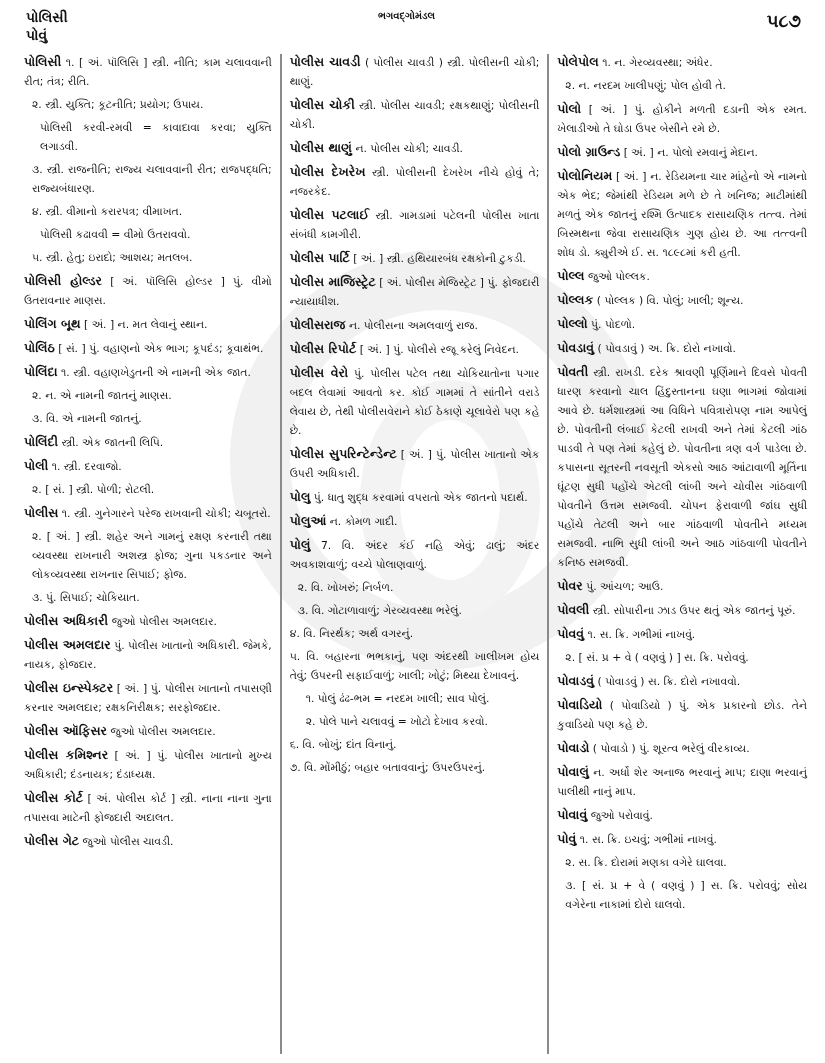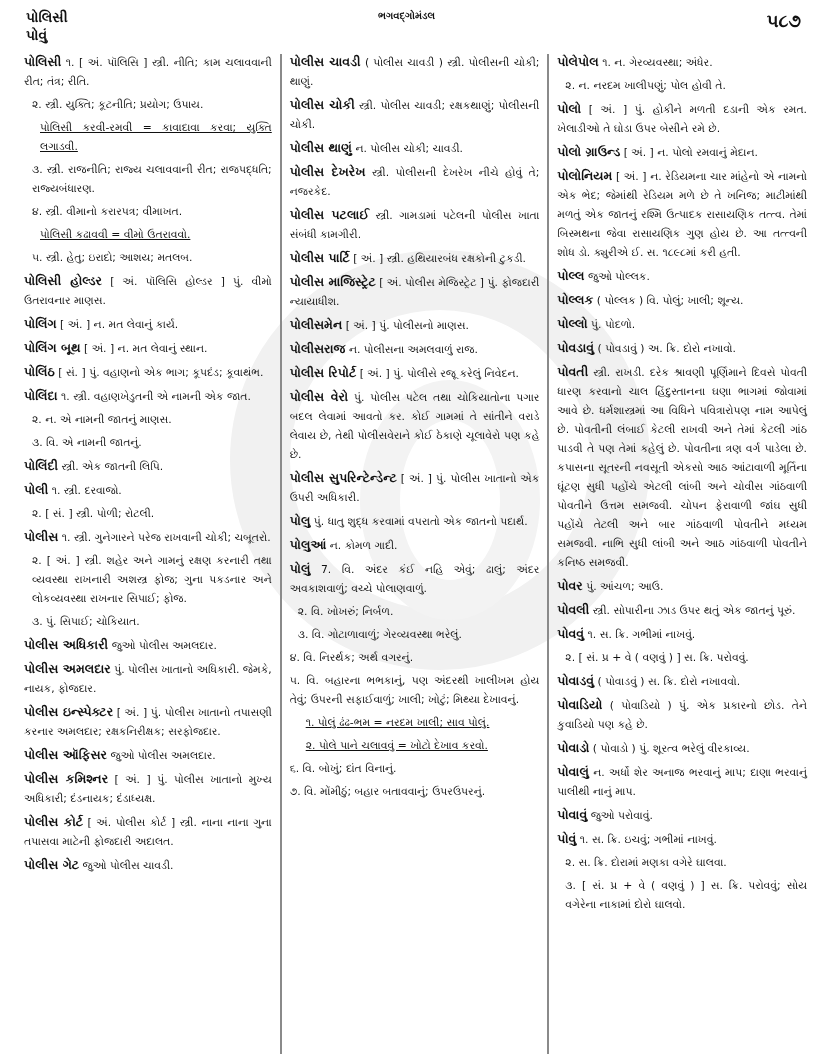--- a/index.html
+++ b/index.html
@@ -24,21 +24,21 @@
   .hdr-right { position:absolute; right:24px; top:10px; font-weight:bold; font-size:18px; }
   .columns {
     position:relative; z-index:1; display:flex; margin-left:24px; margin-right:10px;
   }
   .col { width:258px; padding:0 8px; box-sizing:content-box; font-size:10.8px; line-height:19px; }
   .col.c1 { padding-left:0; width:256px; }
   .divider { width:2px; background:#8a8a8a; margin-top:2px; height:1000px; }
   .entry { margin-bottom:4px; text-align:justify; }
   .hw { font-weight:bold; font-size:12.5px; }
   .sense { padding-left:8px; }
-  .idiom { padding-left:16px;text-decoration:underline; }
+  .idiom { padding-left:16px; }
 </style>
 </head>
 <body>
 
 <div class="watermark"></div>
 <div class="watermark2"></div>
 
 <div class="header">
   <div class="hdr-left">
     <div>પોલિસી</div>
@@ -51,21 +51,20 @@
 <div class="columns">
   <div class="col c1">
       <div class="entry"><span class="hw">પોલિસી</span> <span>૧. [ અં. પૉલિસિ ] સ્ત્રી. નીતિ; કામ ચલાવવાની રીત; તંત્ર; રીતિ.</span></div>
       <div class="entry sense"><span>૨. સ્ત્રી. યુક્તિ; કૂટનીતિ; પ્રયોગ; ઉપાય.</span></div>
       <div class="entry idiom"><span>પોલિસી કરવી-રમવી = કાવાદાવા કરવા; યુક્તિ લગાડવી.</span></div>
       <div class="entry sense"><span>૩. સ્ત્રી. રાજનીતિ; રાજ્ય ચલાવવાની રીત; રાજપદ્ધતિ; રાજ્યબંધારણ.</span></div>
       <div class="entry sense"><span>૪. સ્ત્રી. વીમાનો કરારપત્ર; વીમાખત.</span></div>
       <div class="entry idiom"><span>પોલિસી કઢાવવી = વીમો ઉતરાવવો.</span></div>
       <div class="entry sense"><span>૫. સ્ત્રી. હેતુ; ઇરાદો; આશય; મતલબ.</span></div>
       <div class="entry"><span class="hw">પોલિસી હોલ્ડર</span> <span>[ અં. પૉલિસિ હોલ્ડર ] પું. વીમો ઉતરાવનાર માણસ.</span></div>
-      <div class="entry"><span class="hw">પોલિંગ</span> <span>[ અં. ] ન. મત લેવાનું કાર્ય.</span></div>
       <div class="entry"><span class="hw">પોલિંગ બૂથ</span> <span>[ અં. ] ન. મત લેવાનું સ્થાન.</span></div>
       <div class="entry"><span class="hw">પોલિંઠ</span> <span>[ સં. ] પું. વહાણનો એક ભાગ; કૂપદંડ; કૂવાથંભ.</span></div>
       <div class="entry"><span class="hw">પોલિંદા</span> <span>૧. સ્ત્રી. વહાણખેડુતની એ નામની એક જાત.</span></div>
       <div class="entry sense"><span>૨. ન. એ નામની જાતનું માણસ.</span></div>
       <div class="entry sense"><span>૩. વિ. એ નામની જાતનું.</span></div>
       <div class="entry"><span class="hw">પોલિંદી</span> <span>સ્ત્રી. એક જાતની લિપિ.</span></div>
       <div class="entry"><span class="hw">પોલી</span> <span>૧. સ્ત્રી. દરવાજો.</span></div>
       <div class="entry sense"><span>૨. [ સં. ] સ્ત્રી. પોળી; રોટલી.</span></div>
       <div class="entry"><span class="hw">પોલીસ</span> <span>૧. સ્ત્રી. ગુનેગારને પરેજ રાખવાની ચોકી; ચબૂતરો.</span></div>
       <div class="entry sense"><span>૨. [ અં. ] સ્ત્રી. શહેર અને ગામનું રક્ષણ કરનારી તથા વ્યવસ્થા રાખનારી અશસ્ત્ર ફોજ; ગુના પકડનાર અને લોકવ્યવસ્થા રાખનાર સિપાઈ; ફોજ.</span></div>
@@ -80,21 +79,20 @@
     </div>
   <div class="divider"></div>
   <div class="col">
       <div class="entry"><span class="hw">પોલીસ ચાવડી</span> <span>( પોલીસ ચાવડી ) સ્ત્રી. પોલીસની ચોકી; થાણું.</span></div>
       <div class="entry"><span class="hw">પોલીસ ચોકી</span> <span>સ્ત્રી. પોલીસ ચાવડી; રક્ષકથાણું; પોલીસની ચોકી.</span></div>
       <div class="entry"><span class="hw">પોલીસ થાણું</span> <span>ન. પોલીસ ચોકી; ચાવડી.</span></div>
       <div class="entry"><span class="hw">પોલીસ દેખરેખ</span> <span>સ્ત્રી. પોલીસની દેખરેખ નીચે હોવું તે; નજરકેદ.</span></div>
       <div class="entry"><span class="hw">પોલીસ પટલાઈ</span> <span>સ્ત્રી. ગામડામાં પટેલની પોલીસ ખાતા સંબંધી કામગીરી.</span></div>
       <div class="entry"><span class="hw">પોલીસ પાર્ટિ</span> <span>[ અં. ] સ્ત્રી. હથિયારબંધ રક્ષકોની ટુકડી.</span></div>
       <div class="entry"><span class="hw">પોલીસ માજિસ્ટ્રેટ</span> <span>[ અં. પોલીસ મેજિસ્ટ્રેટ ] પું. ફોજદારી ન્યાયાધીશ.</span></div>
-      <div class="entry"><span class="hw">પોલીસમેન</span> <span>[ અં. ] પું. પોલીસનો માણસ.</span></div>
       <div class="entry"><span class="hw">પોલીસરાજ</span> <span>ન. પોલીસના અમલવાળું રાજ.</span></div>
       <div class="entry"><span class="hw">પોલીસ રિપોર્ટ</span> <span>[ અં. ] પું. પોલીસે રજૂ કરેલું નિવેદન.</span></div>
       <div class="entry"><span class="hw">પોલીસ વેરો</span> <span>પું. પોલીસ પટેલ તથા ચોકિયાતોના પગાર બદલ લેવામાં આવતો કર. કોઈ ગામમાં તે સાંતીને વરાડે લેવાય છે, તેથી પોલીસવેરાને કોઈ ઠેકાણે ચૂલાવેરો પણ કહે છે.</span></div>
       <div class="entry"><span class="hw">પોલીસ સુપરિન્ટેન્ડેન્ટ</span> <span>[ અં. ] પું. પોલીસ ખાતાનો એક ઉપરી અધિકારી.</span></div>
       <div class="entry"><span class="hw">પોલુ</span> <span>પું. ધાતુ શુદ્ધ કરવામાં વપરાતો એક જાતનો પદાર્થ.</span></div>
       <div class="entry"><span class="hw">પોલુઆં</span> <span>ન. કોમળ ગાદી.</span></div>
       <div class="entry"><span class="hw">પોલું</span> <span>7. વિ. અંદર કંઈ નહિ એવું; ઢાલું; અંદર અવકાશવાળું; વચ્ચે પોલાણવાળું.</span></div>
       <div class="entry sense"><span>૨. વિ. ખોખરું; નિર્બળ.</span></div>
       <div class="entry sense"><span>૩. વિ. ગોટાળાવાળું; ગેરવ્યવસ્થા ભરેલું.</span></div>
       <div class="entry"><span>૪. વિ. નિરર્થક; અર્થ વગરનું.</span></div>

